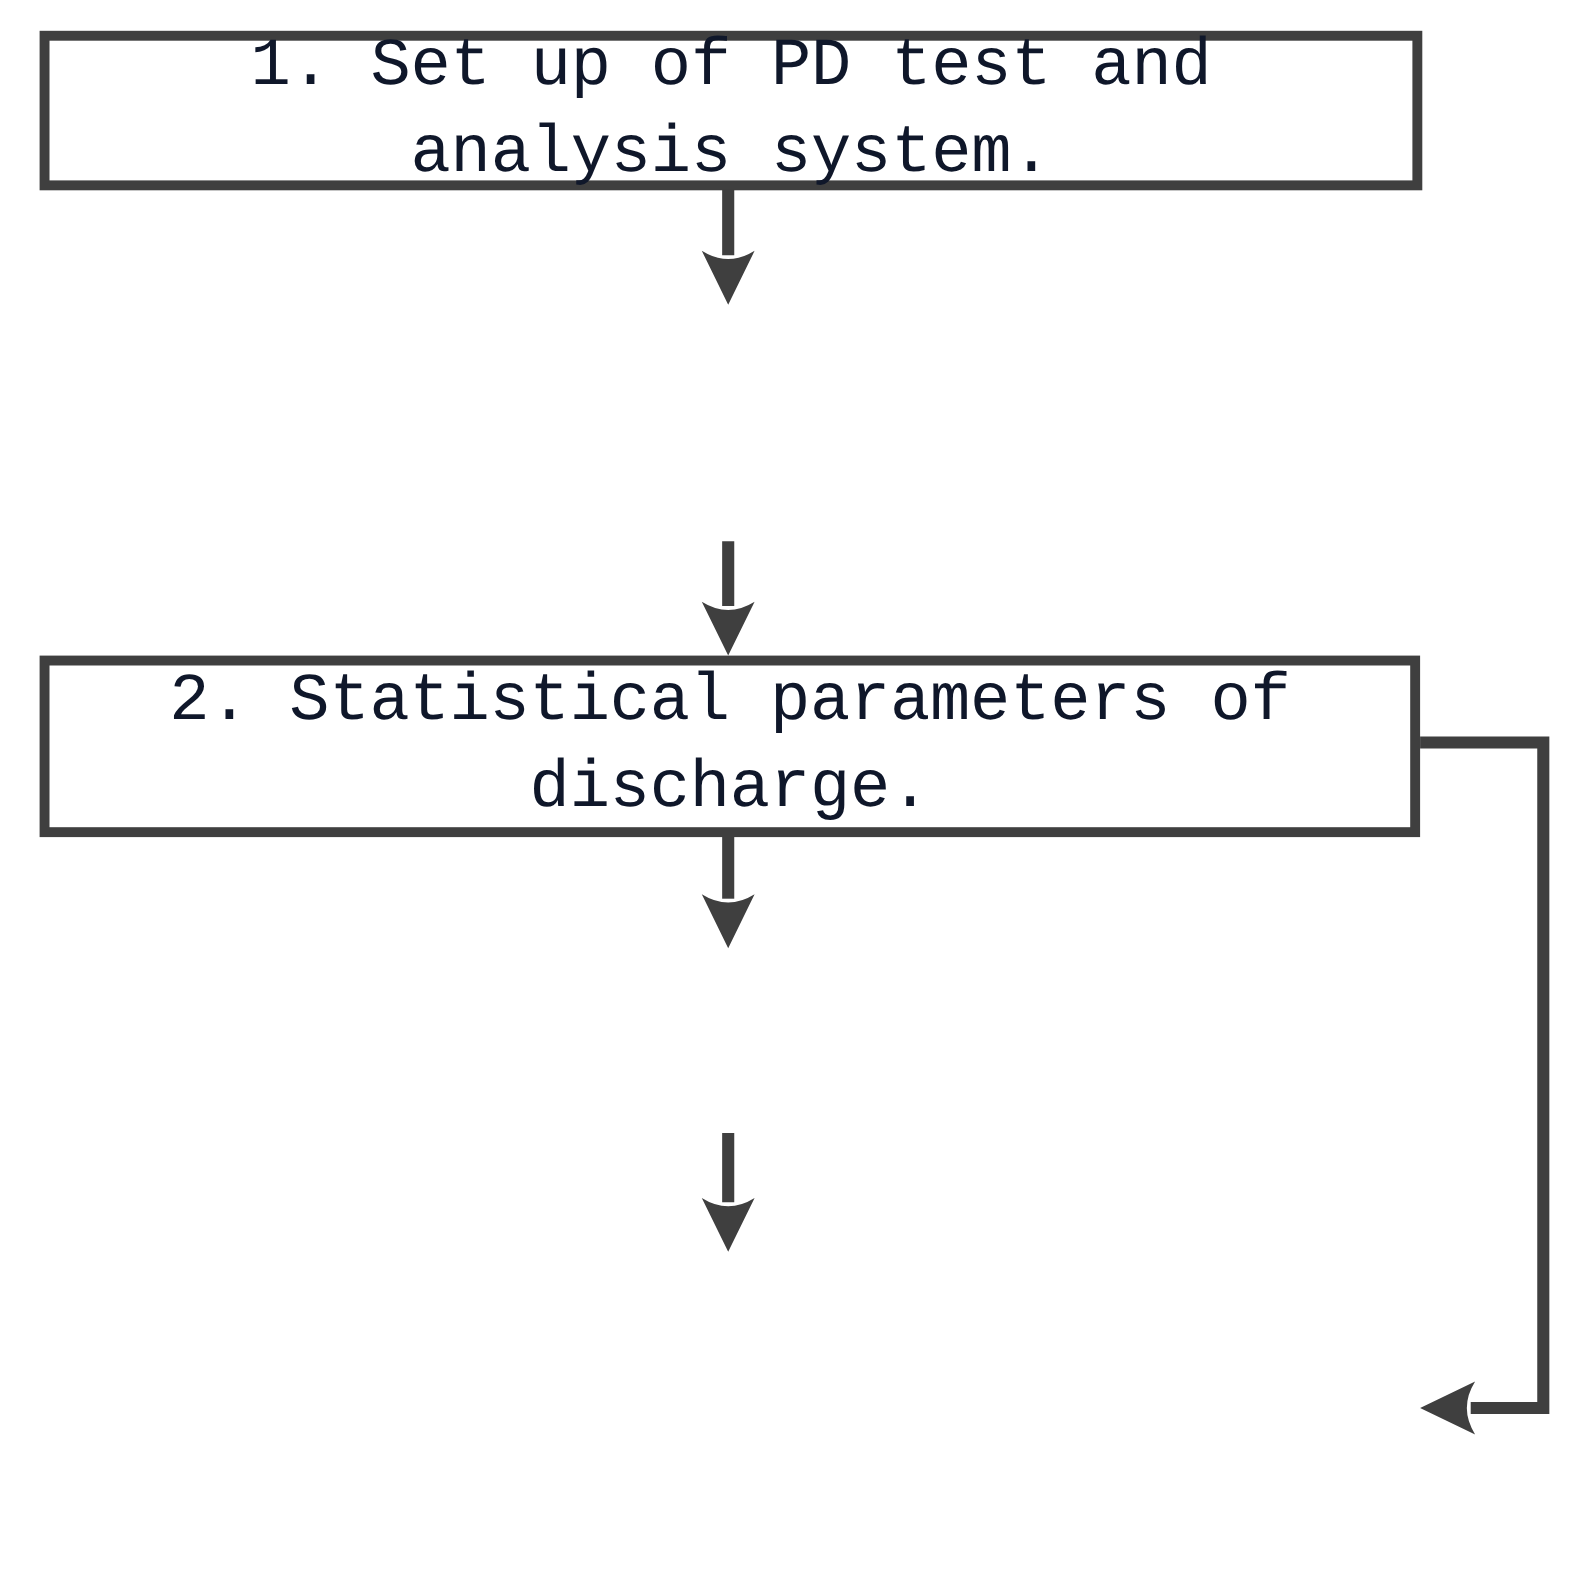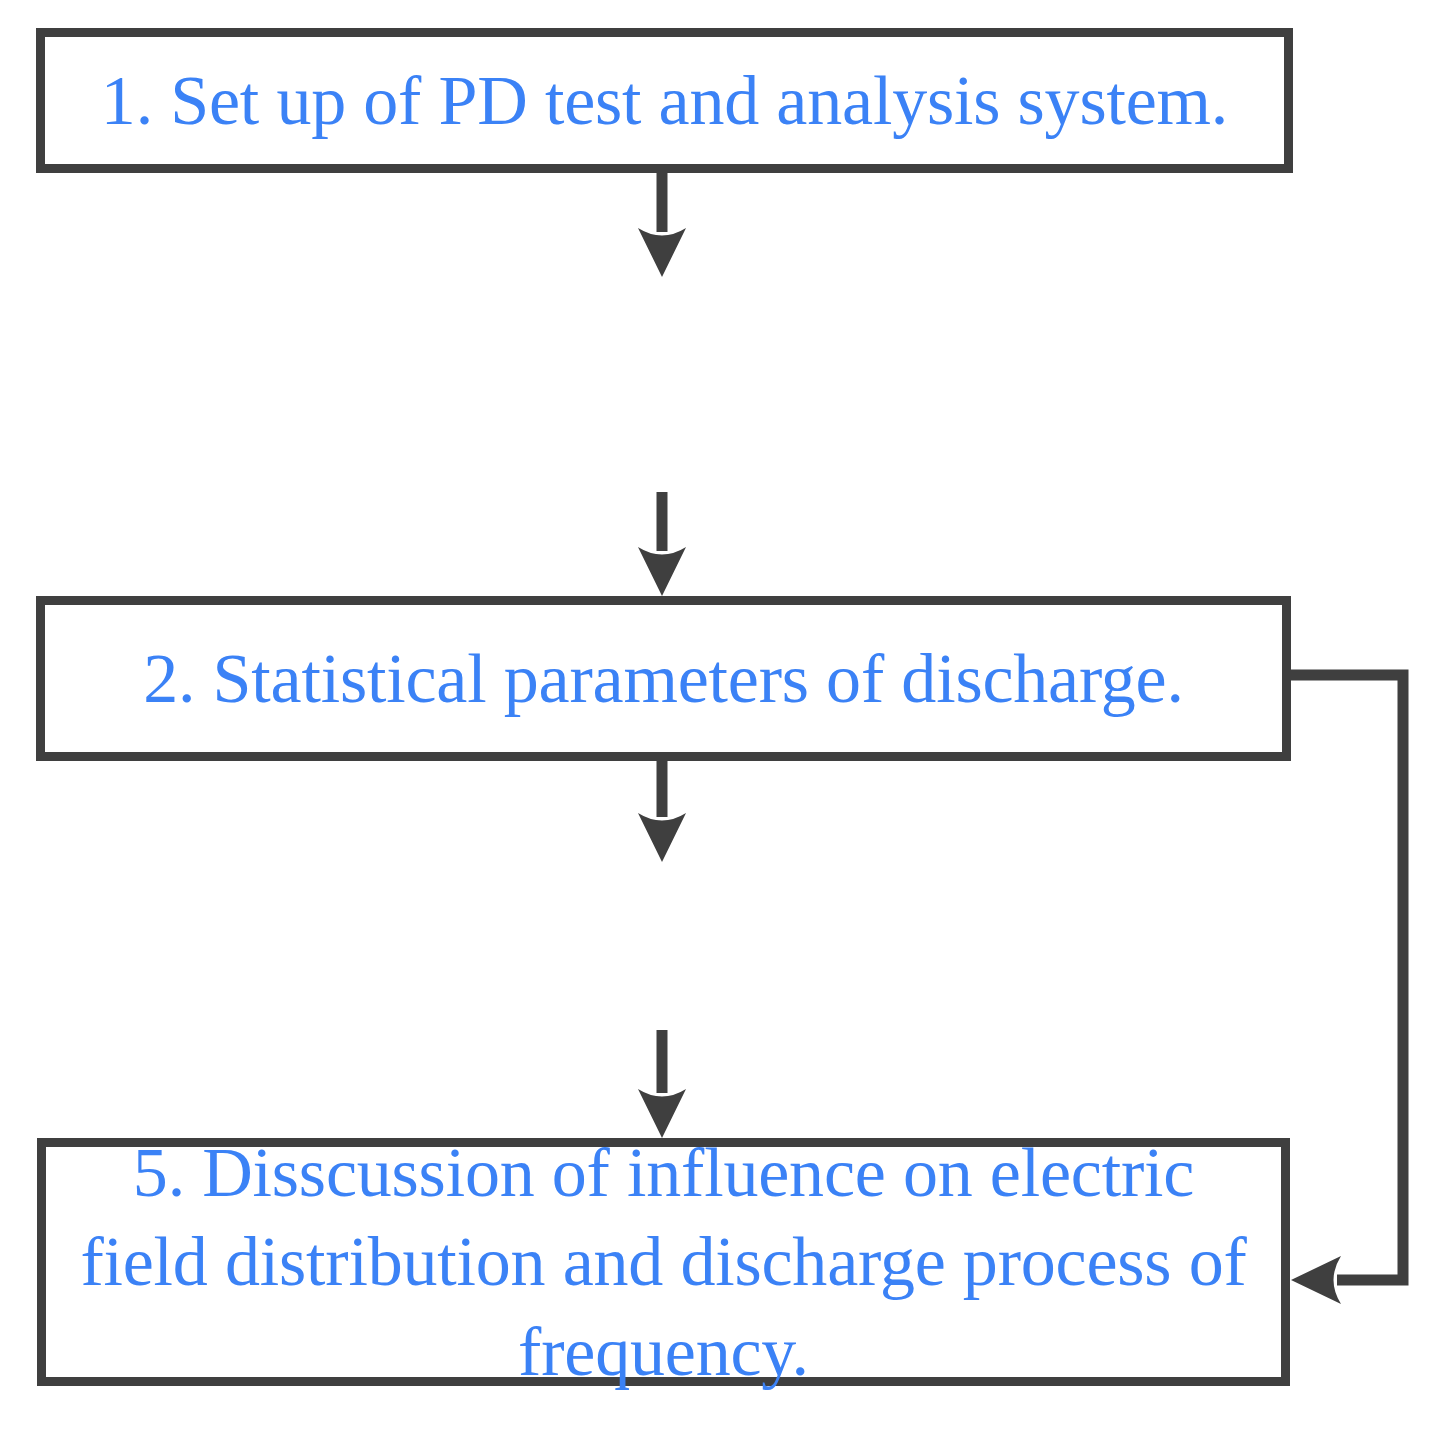--- a/index.html
+++ b/index.html
@@ -22,23 +22,23 @@
     position: absolute;
     box-sizing: border-box;
     background: #ffffff;
     border: 9px solid #3f3f3f;
     display: flex;
     align-items: center;
     justify-content: center;
     text-align: center;
   }
   .box-text {
-    font-family: Liberation Serif, serif;
-    color: #3b82f6;
-    font-size: 70px;
+    font-family: Liberation Mono, monospace;
+    color: #0f172a;
+    font-size: 61px;
     line-height: 1.28;
     letter-spacing: -0.2px;
     padding: 0 26px;
     white-space: pre-line;
     font-weight: 400;
   }
   
   #box-1 { left: 36px;  top: 28px;   width: 1257px; height: 145px; }
   #box-2 { left: 36px;  top: 277px;  width: 1257px; height: 217px; }
   #box-3 { left: 36px;  top: 596px;  width: 1255px; height: 165px; }
@@ -72,23 +72,20 @@
   <div class="flow-box" id="box-1">
     <div class="box-text">1. Set up of PD test and analysis system.</div>
   </div>
 
 
   <div class="flow-box" id="box-3">
     <div class="box-text">2. Statistical parameters of discharge.</div>
   </div>
 
 
-  <div class="flow-box" id="box-5">
-    <div class="box-text">5. Disscussion of influence on electric field distribution and discharge process of frequency.</div>
-  </div>
 
   <svg id="svg-connectors" viewBox="0 0 1440 1443" width="1440" height="1443">
 
     <g>
       <line class="conn-line" x1="662" y1="172" x2="662" y2="232"></line>
       <path class="conn-head" d="M 638 228 Q 662 243 686 228 L 662 277 Z"></path>
     </g>
 
     <g>
       <line class="conn-line" x1="662" y1="492" x2="662" y2="551"></line>

